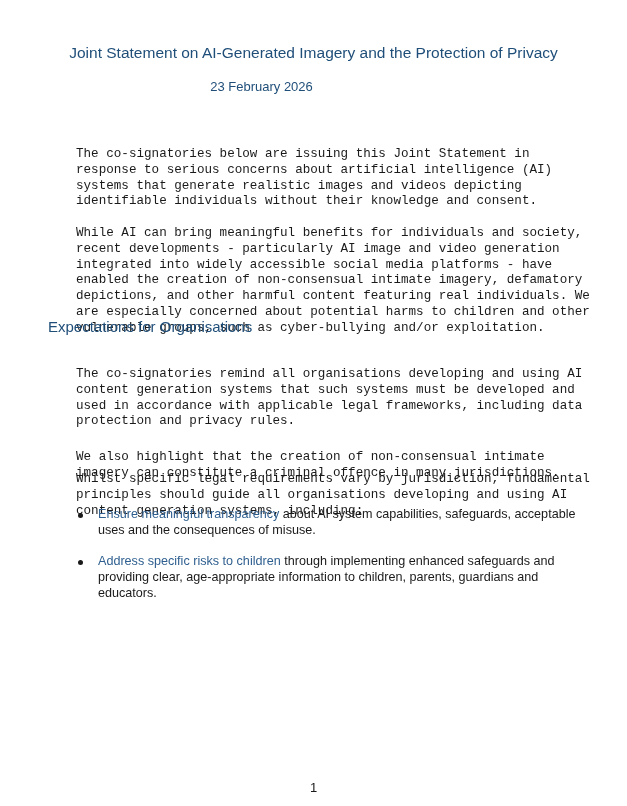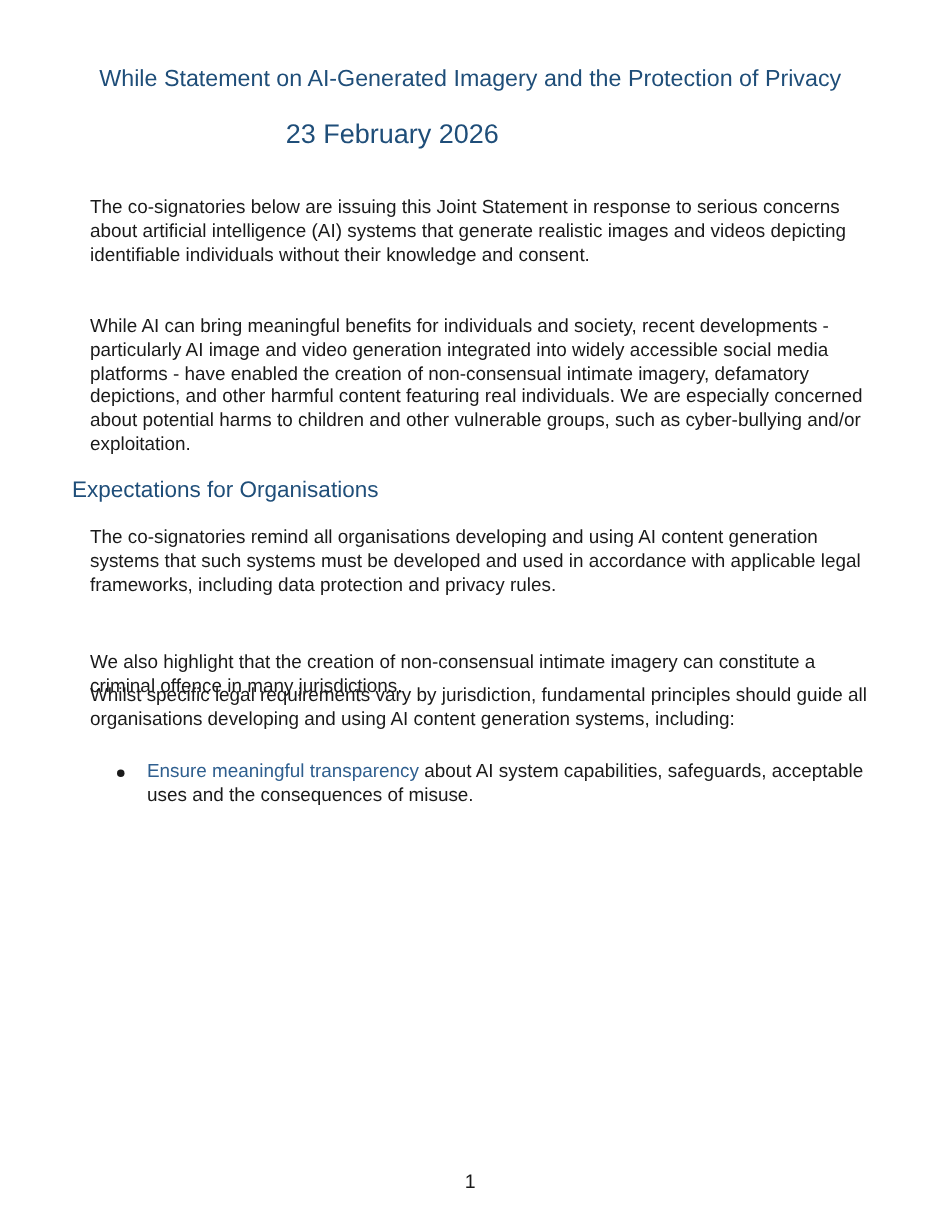--- a/index.html
+++ b/index.html
@@ -7,25 +7,25 @@
     width: 627px; height: 806px; position: relative; overflow: hidden;
     font-family: "Liberation Sans", "DejaVu Sans", sans-serif;
     color: #1a1a1a;
   }
   .title {
     position: absolute; left: 0; width: 627px; top: 44px;
     text-align: center; font-size: 15.5px; color: #1f4e79;
   }
   .date {
     position: absolute; left: 0; width: 523px; top: 79px;
-    text-align: center; font-size: 18px; color: #1f4e79;
+    text-align: center; font-size: 13px; color: #1f4e79;
   }
   .para {
     position: absolute; left: 60px; width: 520px;
-    font-size: 12.6px; line-height: 15.8px; margin: 0;
+    font-size: 12.6px; line-height: 15.8px; margin: 16px; font-family: Liberation Mono, monospace;
   }
   .heading {
     position: absolute; left: 48px; top: 318px;
     font-size: 15px; color: #1f4e79;
   }
   .bullets {
     position: absolute; left: 60px; width: 520px; top: 507px;
     margin: 0; padding: 0; list-style: none;
   }
   .bullet {
@@ -39,33 +39,37 @@
   .hl { color: #2f5f8f; }
   .page-num {
     position: absolute; left: 0; width: 627px; top: 780px;
     text-align: center; font-size: 13px; color: #1a1a1a;
   }
 </style>
 </head>
 <body>
 
 <div>
-  <div class="title">While Statement on AI-Generated Imagery and the Protection of Privacy</div>
+  <div class="title">Joint Statement on AI-Generated Imagery and the Protection of Privacy</div>
   <div class="date">23 February 2026</div>
 
   <p class="para" style="top:131px;">The co-signatories below are issuing this Joint Statement in response to serious concerns about artificial intelligence (AI) systems that generate realistic images and videos depicting identifiable individuals without their knowledge and consent.</p>
   <p class="para" style="top:210px;">While AI can bring meaningful benefits for individuals and society, recent developments - particularly AI image and video generation integrated into widely accessible social media platforms - have enabled the creation of non-consensual intimate imagery, defamatory depictions, and other harmful content featuring real individuals. We are especially concerned about potential harms to children and other vulnerable groups, such as cyber-bullying and/or exploitation.</p>
 
   <div class="heading">Expectations for Organisations</div>
 
   <p class="para" style="top:351px;">The co-signatories remind all organisations developing and using AI content generation systems that such systems must be developed and used in accordance with applicable legal frameworks, including data protection and privacy rules.</p>
   <p class="para" style="top:434px;">We also highlight that the creation of non-consensual intimate imagery can constitute a criminal offence in many jurisdictions.</p>
   <p class="para" style="top:456px;">Whilst specific legal requirements vary by jurisdiction, fundamental principles should guide all organisations developing and using AI content generation systems, including:</p>
 
   <ul class="bullets">
     <li class="bullet">
       <span class="dot"></span>
       <span class="hl">Ensure meaningful transparency</span><span> about AI system capabilities, safeguards, acceptable uses and the consequences of misuse.</span>
     </li>
+    <li class="bullet">
+      <span class="dot"></span>
+      <span class="hl">Address specific risks to children</span><span> through implementing enhanced safeguards and providing clear, age-appropriate information to children, parents, guardians and educators.</span>
+    </li>
   </ul>
 
   <div class="page-num">1</div>
 </div>
 
 </body></html>

